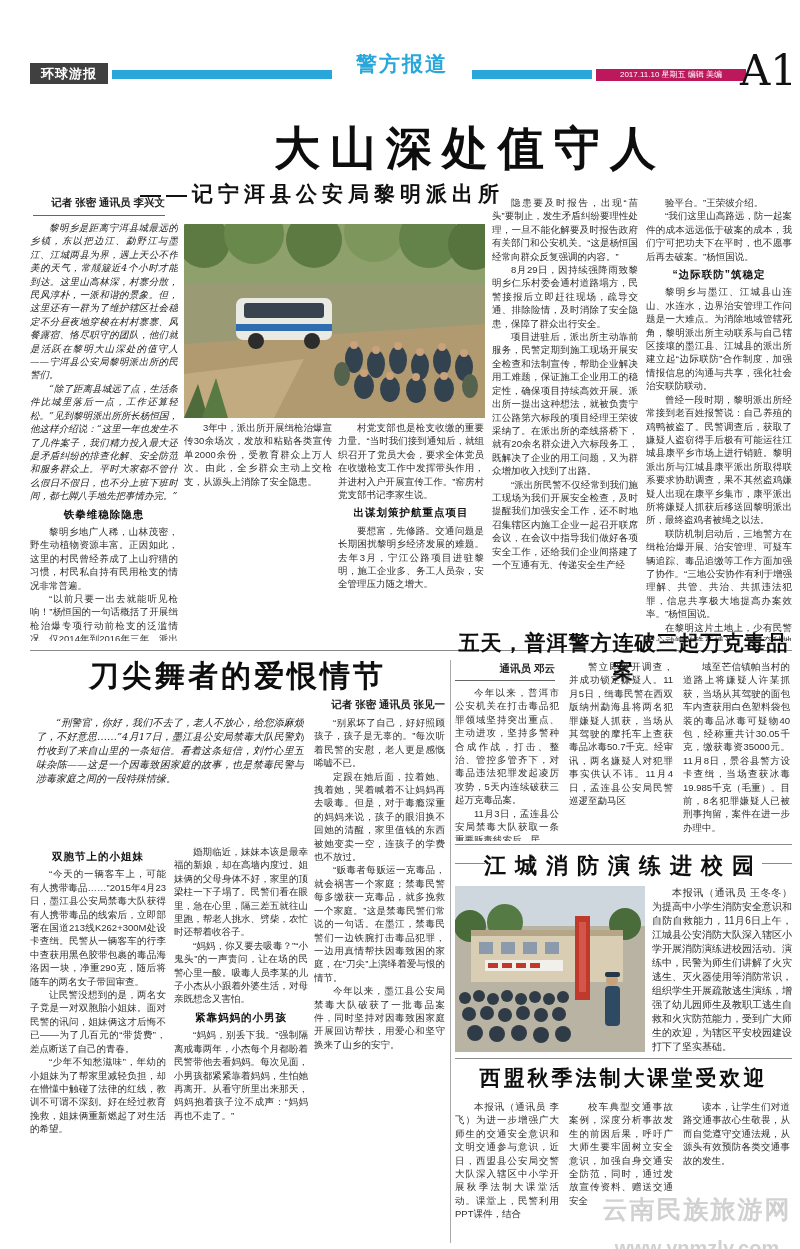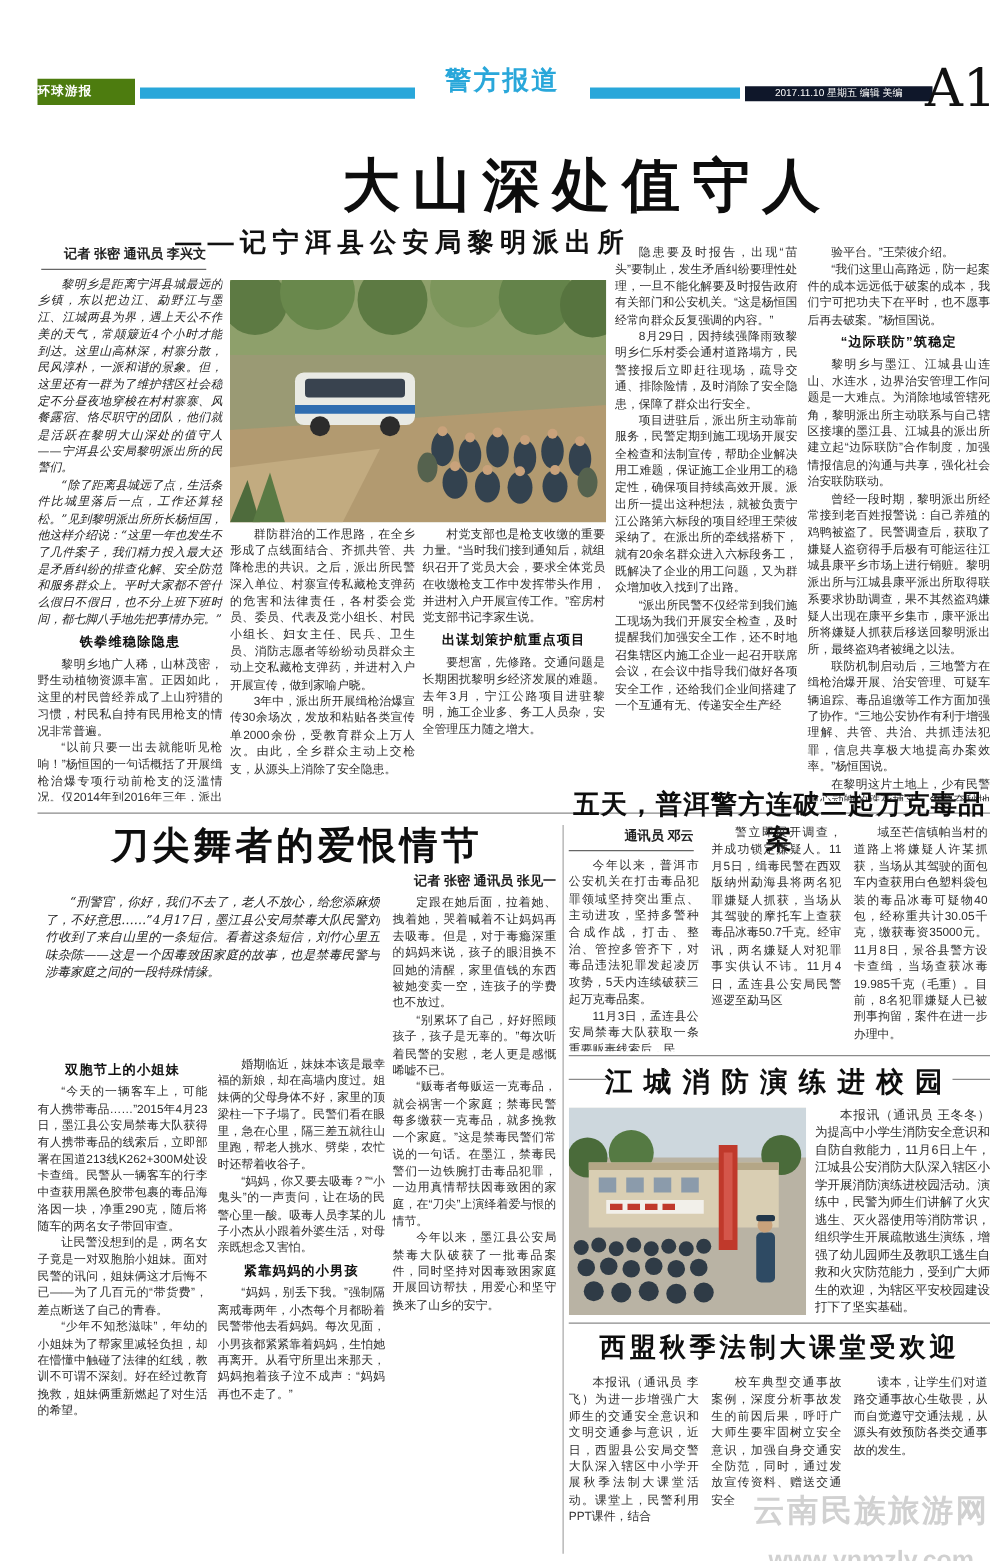--- a/index.html
+++ b/index.html
@@ -1,26 +1,26 @@
 <!DOCTYPE html>
 <html><head>
 <meta charset="utf-8">
 <style>
   html,body{margin:0;padding:0;background:#e9e9e9;}
   .page{position:relative;width:800px;height:1249px;background:#ffffff;margin:0 auto;overflow:hidden;
         font-family:"Liberation Sans",sans-serif;color:#2b2b2b;}
   
-  .masthead{position:absolute;left:30px;top:63px;width:78px;height:21px;background:#4d7c0f;color:#fff;
-            font-size:10px;font-weight:bold;line-height:21px;letter-spacing:1px;}
+  .masthead{position:absolute;left:30px;top:63px;width:78px;height:21px;background:#404040;color:#fff;
+            font-size:13px;font-weight:bold;text-align:center;line-height:21px;letter-spacing:1px;}
   .hbar{position:absolute;height:9px;background:#29a7da;top:70px;}
   .hbar.left{left:112px;width:220px;}
   .hbar.right{left:472px;width:120px;}
   .section-title{position:absolute;left:334px;top:50px;width:136px;text-align:center;
             font-size:21px;font-weight:bold;color:#29a7da;letter-spacing:2px;}
-  .date-box{position:absolute;left:596px;top:69px;width:150px;height:12px;background:#0f172a;color:#fff;
+  .date-box{position:absolute;left:596px;top:69px;width:150px;height:12px;background:#be185d;color:#fff;
             font-size:8px;line-height:12px;text-align:center;overflow:hidden;}
   .pageno{position:absolute;left:740px;top:46px;width:60px;font-family:"DejaVu Serif",serif;
             font-size:42px;color:#111;}
   
   .a1-headline{position:absolute;left:140px;top:118px;width:660px;text-align:center;font-size:46px;
             font-weight:bold;color:#0d0d0d;letter-spacing:10px;}
   .a1-subtitle{position:absolute;left:140px;top:180px;width:660px;text-align:left;font-size:21px;
             font-weight:bold;letter-spacing:5px;color:#111;}
   .byline{font-size:10.5px;font-weight:bold;color:#222;text-align:right;}
   .a1-byline{position:absolute;left:33px;top:196px;width:132px;padding-bottom:5px;border-bottom:1px solid #666;}
@@ -138,21 +138,20 @@
   </div>
 
   <div class="col c1">
       <p class="lead">黎明乡是距离宁洱县城最远的乡镇，东以把边江、勐野江与墨江、江城两县为界，遇上天公不作美的天气，常颠簸近4个小时才能到达。这里山高林深，村寨分散，民风淳朴，一派和谐的景象。但，这里还有一群为了维护辖区社会稳定不分昼夜地穿梭在村村寨寨、风餐露宿、恪尽职守的团队，他们就是活跃在黎明大山深处的值守人——宁洱县公安局黎明派出所的民警们。</p>
       <p class="lead">“除了距离县城远了点，生活条件比城里落后一点，工作还算轻松。”见到黎明派出所所长杨恒国，他这样介绍说：“这里一年也发生不了几件案子，我们精力投入最大还是矛盾纠纷的排查化解、安全防范和服务群众上。平时大家都不管什么假日不假日，也不分上班下班时间，都七脚八手地先把事情办完。”</p>
       <h4>铁拳维稳除隐患</h4>
       <p>黎明乡地广人稀，山林茂密，野生动植物资源丰富。正因如此，这里的村民曾经养成了上山狩猎的习惯，村民私自持有民用枪支的情况非常普遍。</p>
       <p>“以前只要一出去就能听见枪响！”杨恒国的一句话概括了开展缉枪治爆专项行动前枪支的泛滥情况。仅2014年到2016年三年，派出所就从全乡2800余户人家收缴民用枪支1200余支。</p>
     </div>
   <div class="col c2">
-      <p>群防群治的工作思路，在全乡形成了点线面结合、齐抓共管、共降枪患的共识。之后，派出所民警深入单位、村寨宣传私藏枪支弹药的危害和法律责任，各村委会党员、委员、代表及党小组长、村民小组长、妇女主任、民兵、卫生员、消防志愿者等纷纷动员群众主动上交私藏枪支弹药，并进村入户开展宣传，做到家喻户晓。</p>
       <p>3年中，派出所开展缉枪治爆宣传30余场次，发放和粘贴各类宣传单2000余份，受教育群众上万人次。由此，全乡群众主动上交枪支，从源头上消除了安全隐患。</p>
     </div>
   <div class="col c3">
       <p>村党支部也是枪支收缴的重要力量。“当时我们接到通知后，就组织召开了党员大会，要求全体党员在收缴枪支工作中发挥带头作用，并进村入户开展宣传工作。”窑房村党支部书记李家生说。</p>
       <h4>出谋划策护航重点项目</h4>
       <p>要想富，先修路。交通问题是长期困扰黎明乡经济发展的难题。去年3月，宁江公路项目进驻黎明，施工企业多、务工人员杂，安全管理压力随之增大。</p>
     </div>
   <div class="col c4">
       <p>隐患要及时报告，出现“苗头”要制止，发生矛盾纠纷要理性处理，一旦不能化解要及时报告政府有关部门和公安机关。“这是杨恒国经常向群众反复强调的内容。”</p>
       <p>8月29日，因持续强降雨致黎明乡仁乐村委会通村道路塌方，民警接报后立即赶往现场，疏导交通、排除险情，及时消除了安全隐患，保障了群众出行安全。</p>
@@ -185,22 +184,22 @@
       <p>让民警没想到的是，两名女子竟是一对双胞胎小姐妹。面对民警的讯问，姐妹俩这才后悔不已——为了几百元的“带货费”，差点断送了自己的青春。</p>
       <p>“少年不知愁滋味”，年幼的小姐妹为了帮家里减轻负担，却在懵懂中触碰了法律的红线，教训不可谓不深刻。好在经过教育挽救，姐妹俩重新燃起了对生活的希望。</p>
     </div>
   <div class="col a2c2">
       <p>婚期临近，妹妹本该是最幸福的新娘，却在高墙内度过。姐妹俩的父母身体不好，家里的顶梁柱一下子塌了。民警们看在眼里，急在心里，隔三差五就往山里跑，帮老人挑水、劈柴，农忙时还帮着收谷子。</p>
       <p>“妈妈，你又要去吸毒？”“小鬼头”的一声责问，让在场的民警心里一酸。吸毒人员李某的儿子小杰从小跟着外婆生活，对母亲既想念又害怕。</p>
       <h4>紧靠妈妈的小男孩</h4>
       <p>“妈妈，别丢下我。”强制隔离戒毒两年，小杰每个月都盼着民警带他去看妈妈。每次见面，小男孩都紧紧靠着妈妈，生怕她再离开。从看守所里出来那天，妈妈抱着孩子泣不成声：“妈妈再也不走了。”</p>
     </div>
   <div class="col a2c3">
+      <p>“别累坏了自己，好好照顾孩子，孩子是无辜的。”每次听着民警的安慰，老人更是感慨唏嘘不已。</p>
       <p>定跟在她后面，拉着她、拽着她，哭着喊着不让妈妈再去吸毒。但是，对于毒瘾深重的妈妈来说，孩子的眼泪换不回她的清醒，家里值钱的东西被她变卖一空，连孩子的学费也不放过。</p>
-      <p>“别累坏了自己，好好照顾孩子，孩子是无辜的。”每次听着民警的安慰，老人更是感慨唏嘘不已。</p>
       <p>“贩毒者每贩运一克毒品，就会祸害一个家庭；禁毒民警每多缴获一克毒品，就多挽救一个家庭。”这是禁毒民警们常说的一句话。在墨江，禁毒民警们一边铁腕打击毒品犯罪，一边用真情帮扶因毒致困的家庭，在“刀尖”上演绎着爱与恨的情节。</p>
       <p>今年以来，墨江县公安局禁毒大队破获了一批毒品案件，同时坚持对因毒致困家庭开展回访帮扶，用爱心和坚守换来了山乡的安宁。</p>
     </div>
 
   <div class="a3-headline">五天，普洱警方连破三起万克毒品案</div>
   <div class="byline a3-byline">通讯员 邓云</div>
   <div class="col a3c1">
       <p>今年以来，普洱市公安机关在打击毒品犯罪领域坚持突出重点、主动进攻，坚持多警种合成作战，打击、整治、管控多管齐下，对毒品违法犯罪发起凌厉攻势，5天内连续破获三起万克毒品案。</p>
       <p>11月3日，孟连县公安局禁毒大队获取一条重要贩毒线索后，民</p>
     </div>

